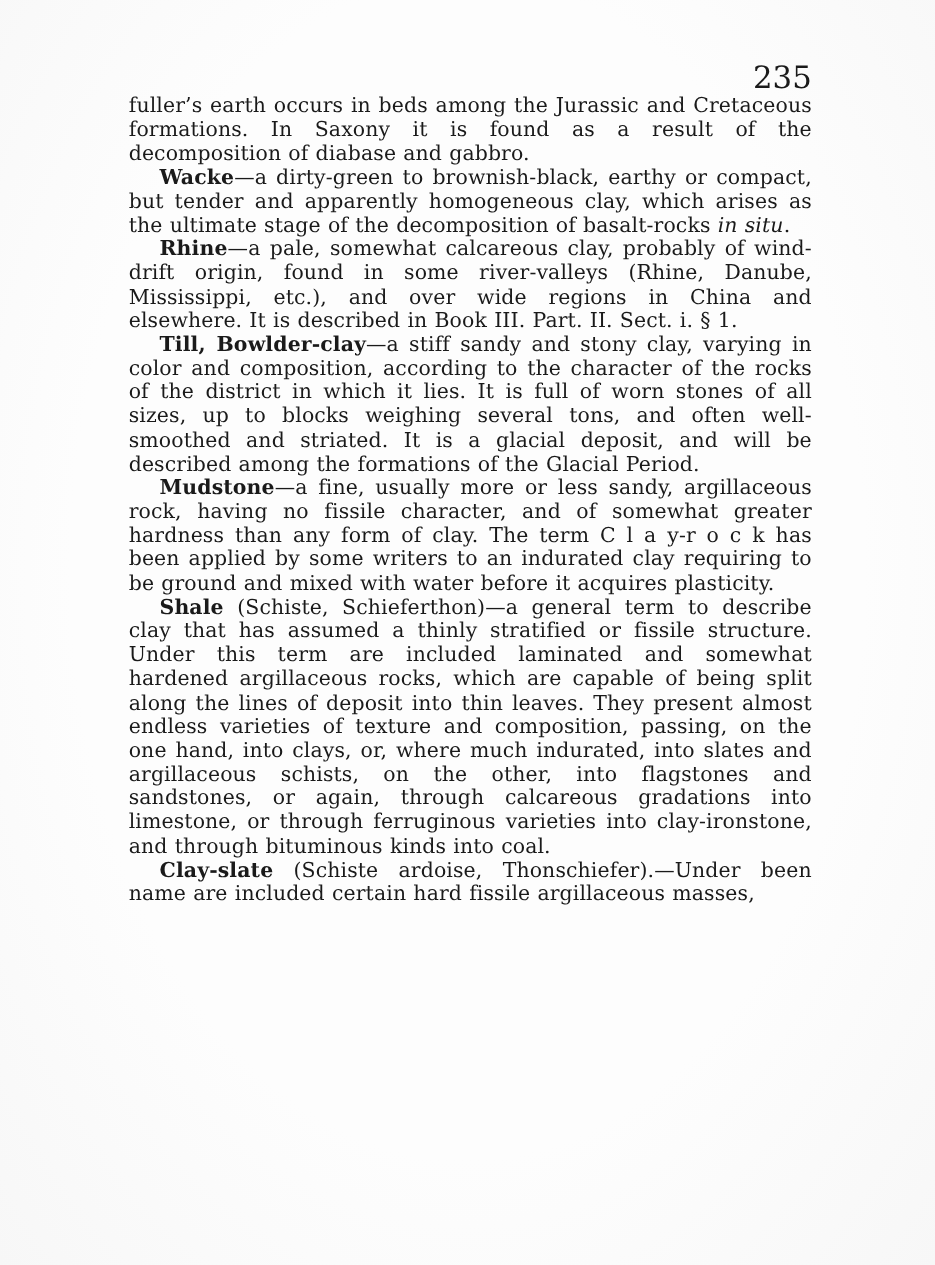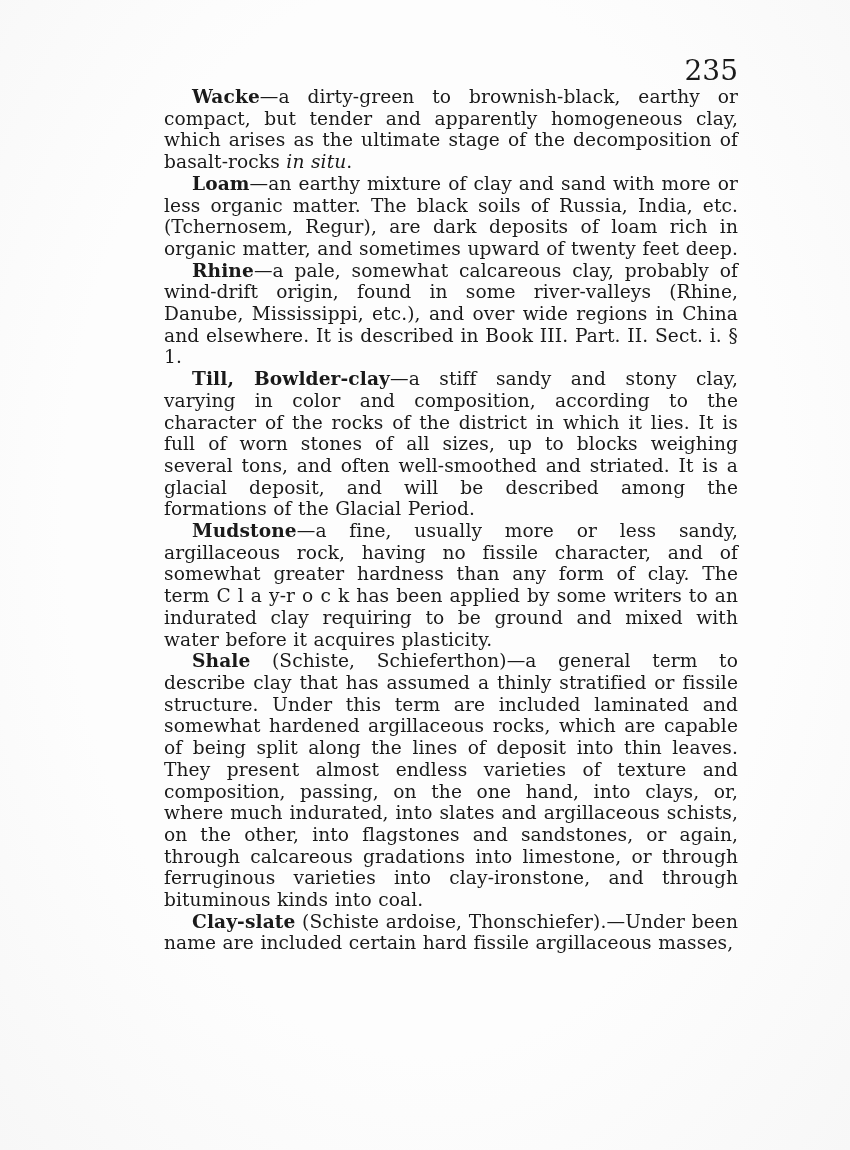--- a/index.html
+++ b/index.html
@@ -53,39 +53,38 @@
     line-height: 21.7px;
     text-align: justify;
     letter-spacing: 0.1px;
     word-spacing: 0.5px;
   }
   .body-text p {
     margin: 0;
   }
   .body-text p.indent {
     text-indent: 28px;
-    margin-left: 47px;
   }
   .lead {
     font-weight: 700;
   }
   .ital {
     font-style: italic;
   }
 </style>
 </head>
 <body>
 
 <div class="page">
   <div class="running-head">
     <div class="head-page-number">235</div>
   </div>
 
   <main class="body-text">
+      <p><span>fuller’s earth occurs in beds among the Jurassic and Cretaceous formations.  In Saxony it is found as a result of the decomposition of diabase and gabbro.</span></p>
       <p class="indent"><span class="lead">Wacke</span><span>—a dirty-green to brownish-black, earthy or compact, but tender and apparently homogeneous clay, which arises as the ultimate stage of the decomposition of basalt-rocks </span><span class="ital">in situ</span><span>.</span></p>
-      <p class="indent"><span class="lead">Loam</span><span>—an earthy mixture of clay and sand with more or less organic matter.  The black soils of Russia, India, etc. (Tchernosem, Regur), are dark deposits of loam rich in organic matter, and sometimes upward of twenty feet deep.</span></p>
       <p class="indent"><span class="lead">Rhine</span><span>—a pale, somewhat calcareous clay, probably of wind-drift origin, found in some river-valleys (Rhine, Danube, Mississippi, etc.), and over wide regions in China and elsewhere.  It is described in Book III. Part. II. Sect. i. § 1.</span></p>
       <p class="indent"><span class="lead">Till, Bowlder-clay</span><span>—a stiff sandy and stony clay, varying in color and composition, according to the character of the rocks of the district in which it lies.  It is full of worn stones of all sizes, up to blocks weighing several tons, and often well-smoothed and striated.  It is a glacial deposit, and will be described among the formations of the Glacial Period.</span></p>
       <p class="indent"><span class="lead">Mudstone</span><span>—a fine, usually more or less sandy, argillaceous rock, having no fissile character, and of somewhat greater hardness than any form of clay.  The term C l a y-r o c k has been applied by some writers to an indurated clay requiring to be ground and mixed with water before it acquires plasticity.</span></p>
       <p class="indent"><span class="lead">Shale</span><span> (Schiste, Schieferthon)—a general term to describe clay that has assumed a thinly stratified or fissile structure.  Under this term are included laminated and somewhat hardened argillaceous rocks, which are capable of being split along the lines of deposit into thin leaves.  They present almost endless varieties of texture and composition, passing, on the one hand, into clays, or, where much indurated, into slates and argillaceous schists, on the other, into flagstones and sandstones, or again, through calcareous gradations into limestone, or through ferruginous varieties into clay-ironstone, and through bituminous kinds into coal.</span></p>
       <p class="indent"><span class="lead">Clay-slate</span><span> (Schiste ardoise, Thonschiefer).—Under been name are included certain hard fissile argillaceous masses,</span></p>
     </main>
 </div>
 
 </body></html>

